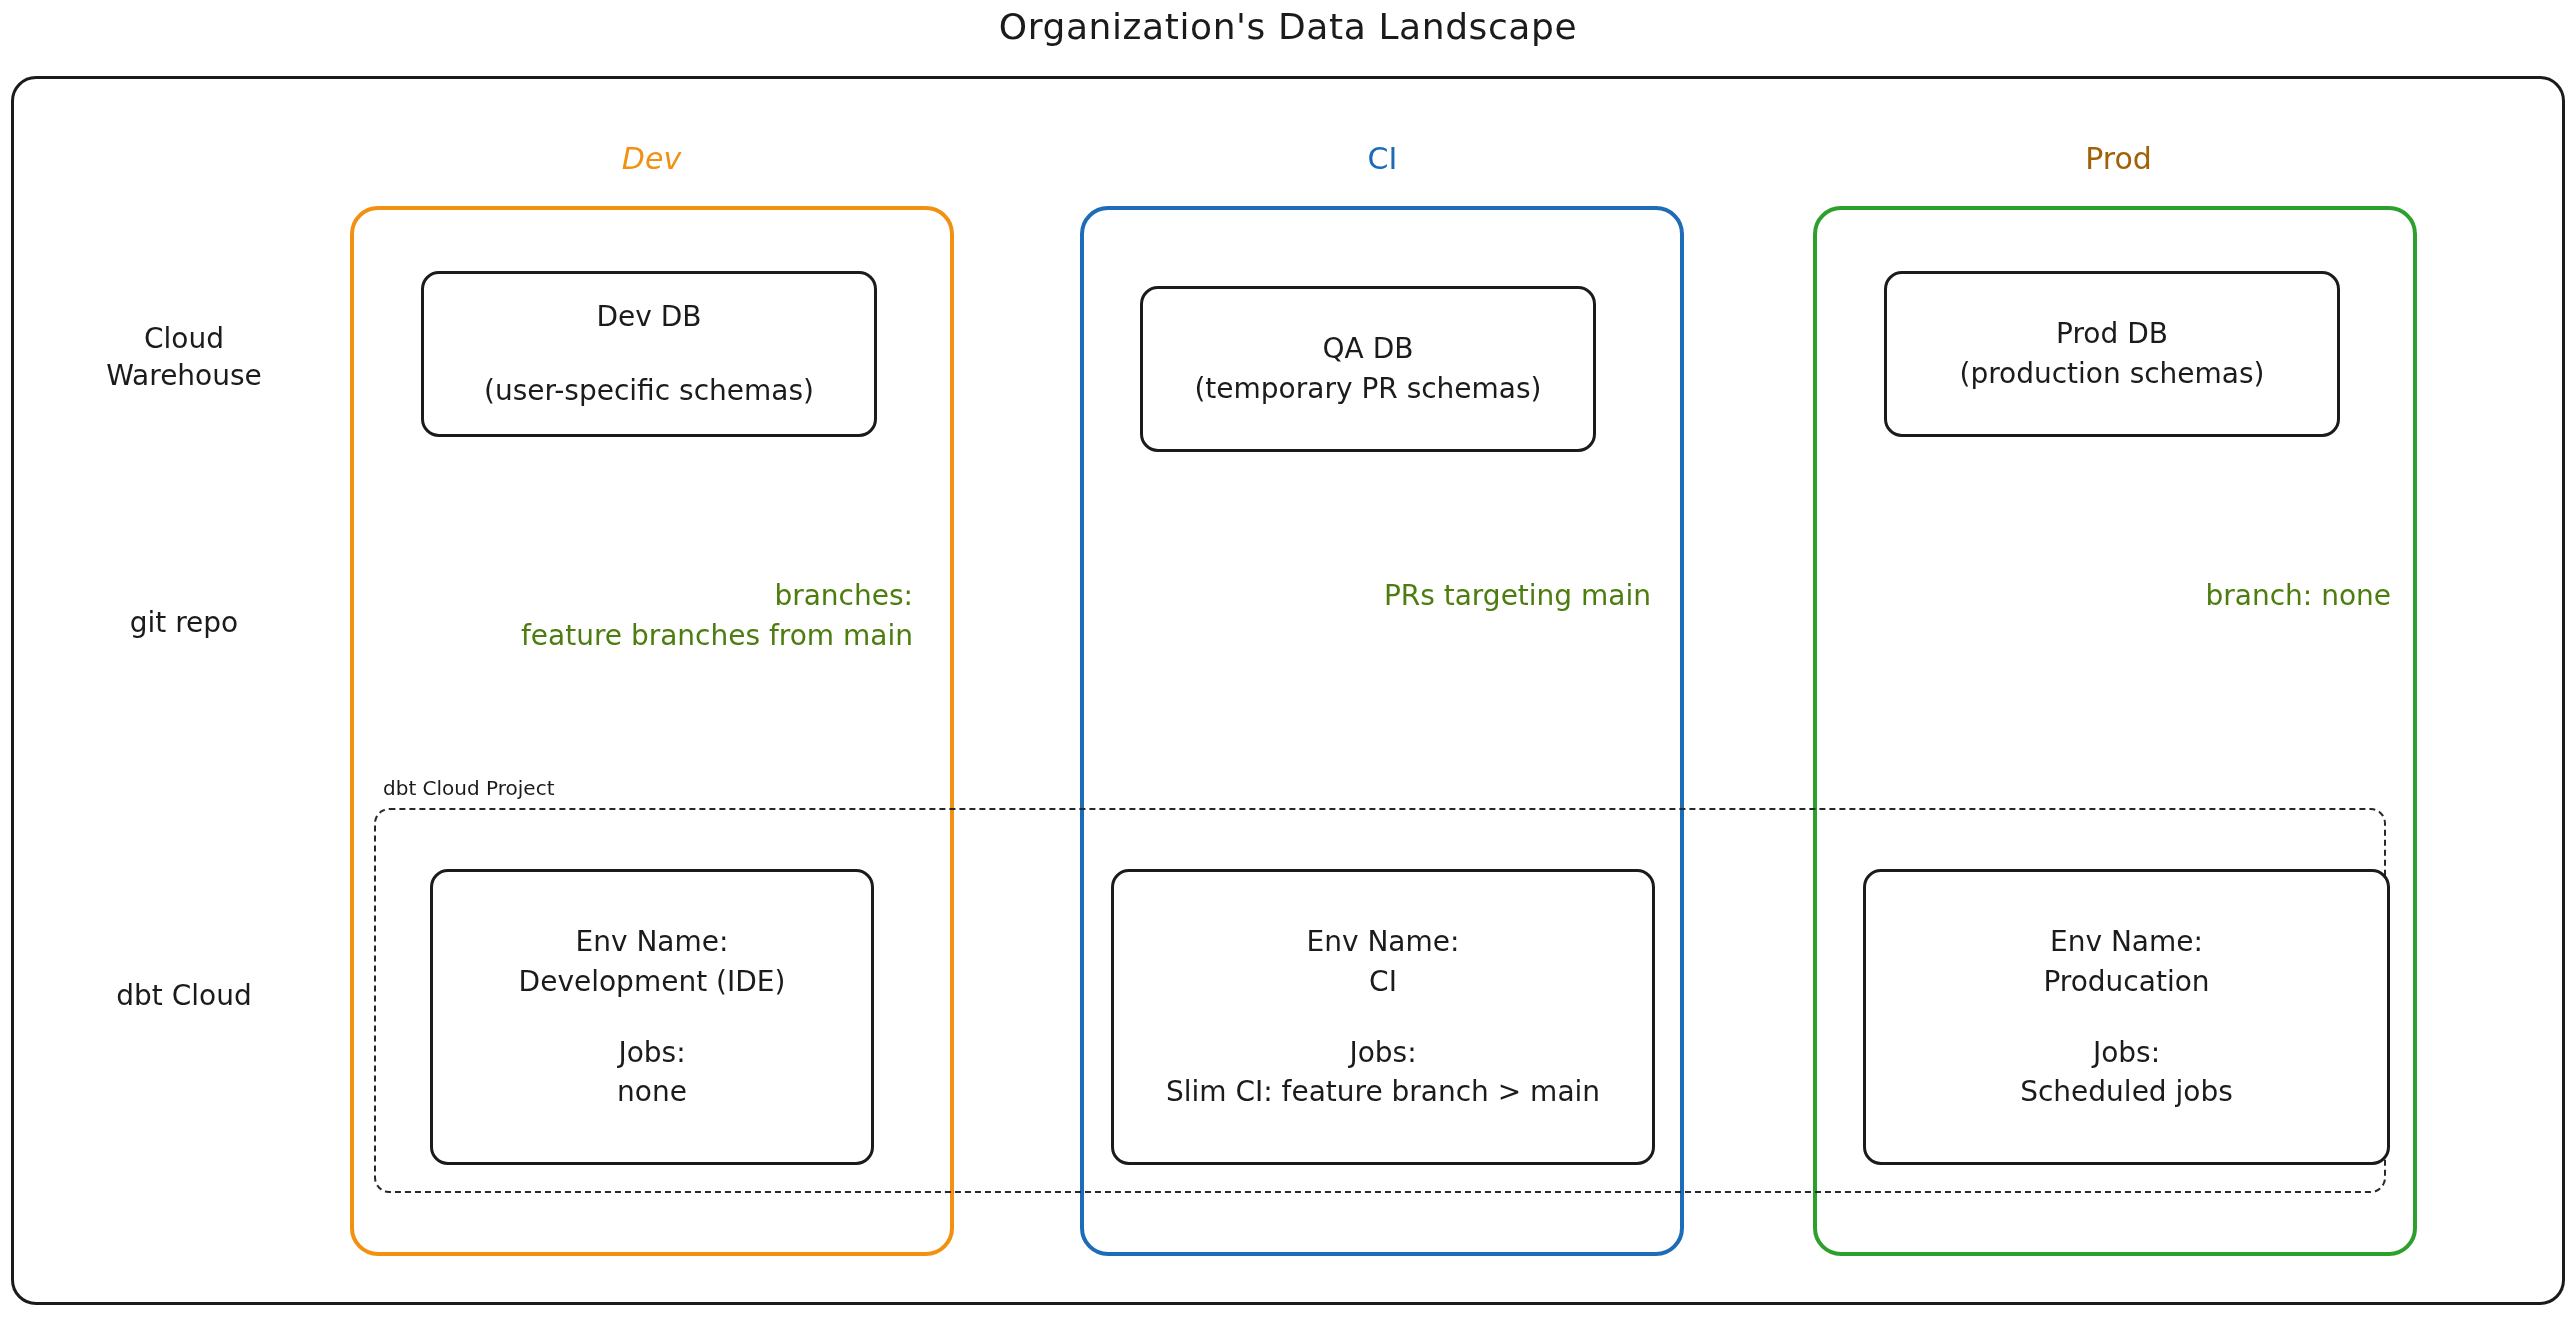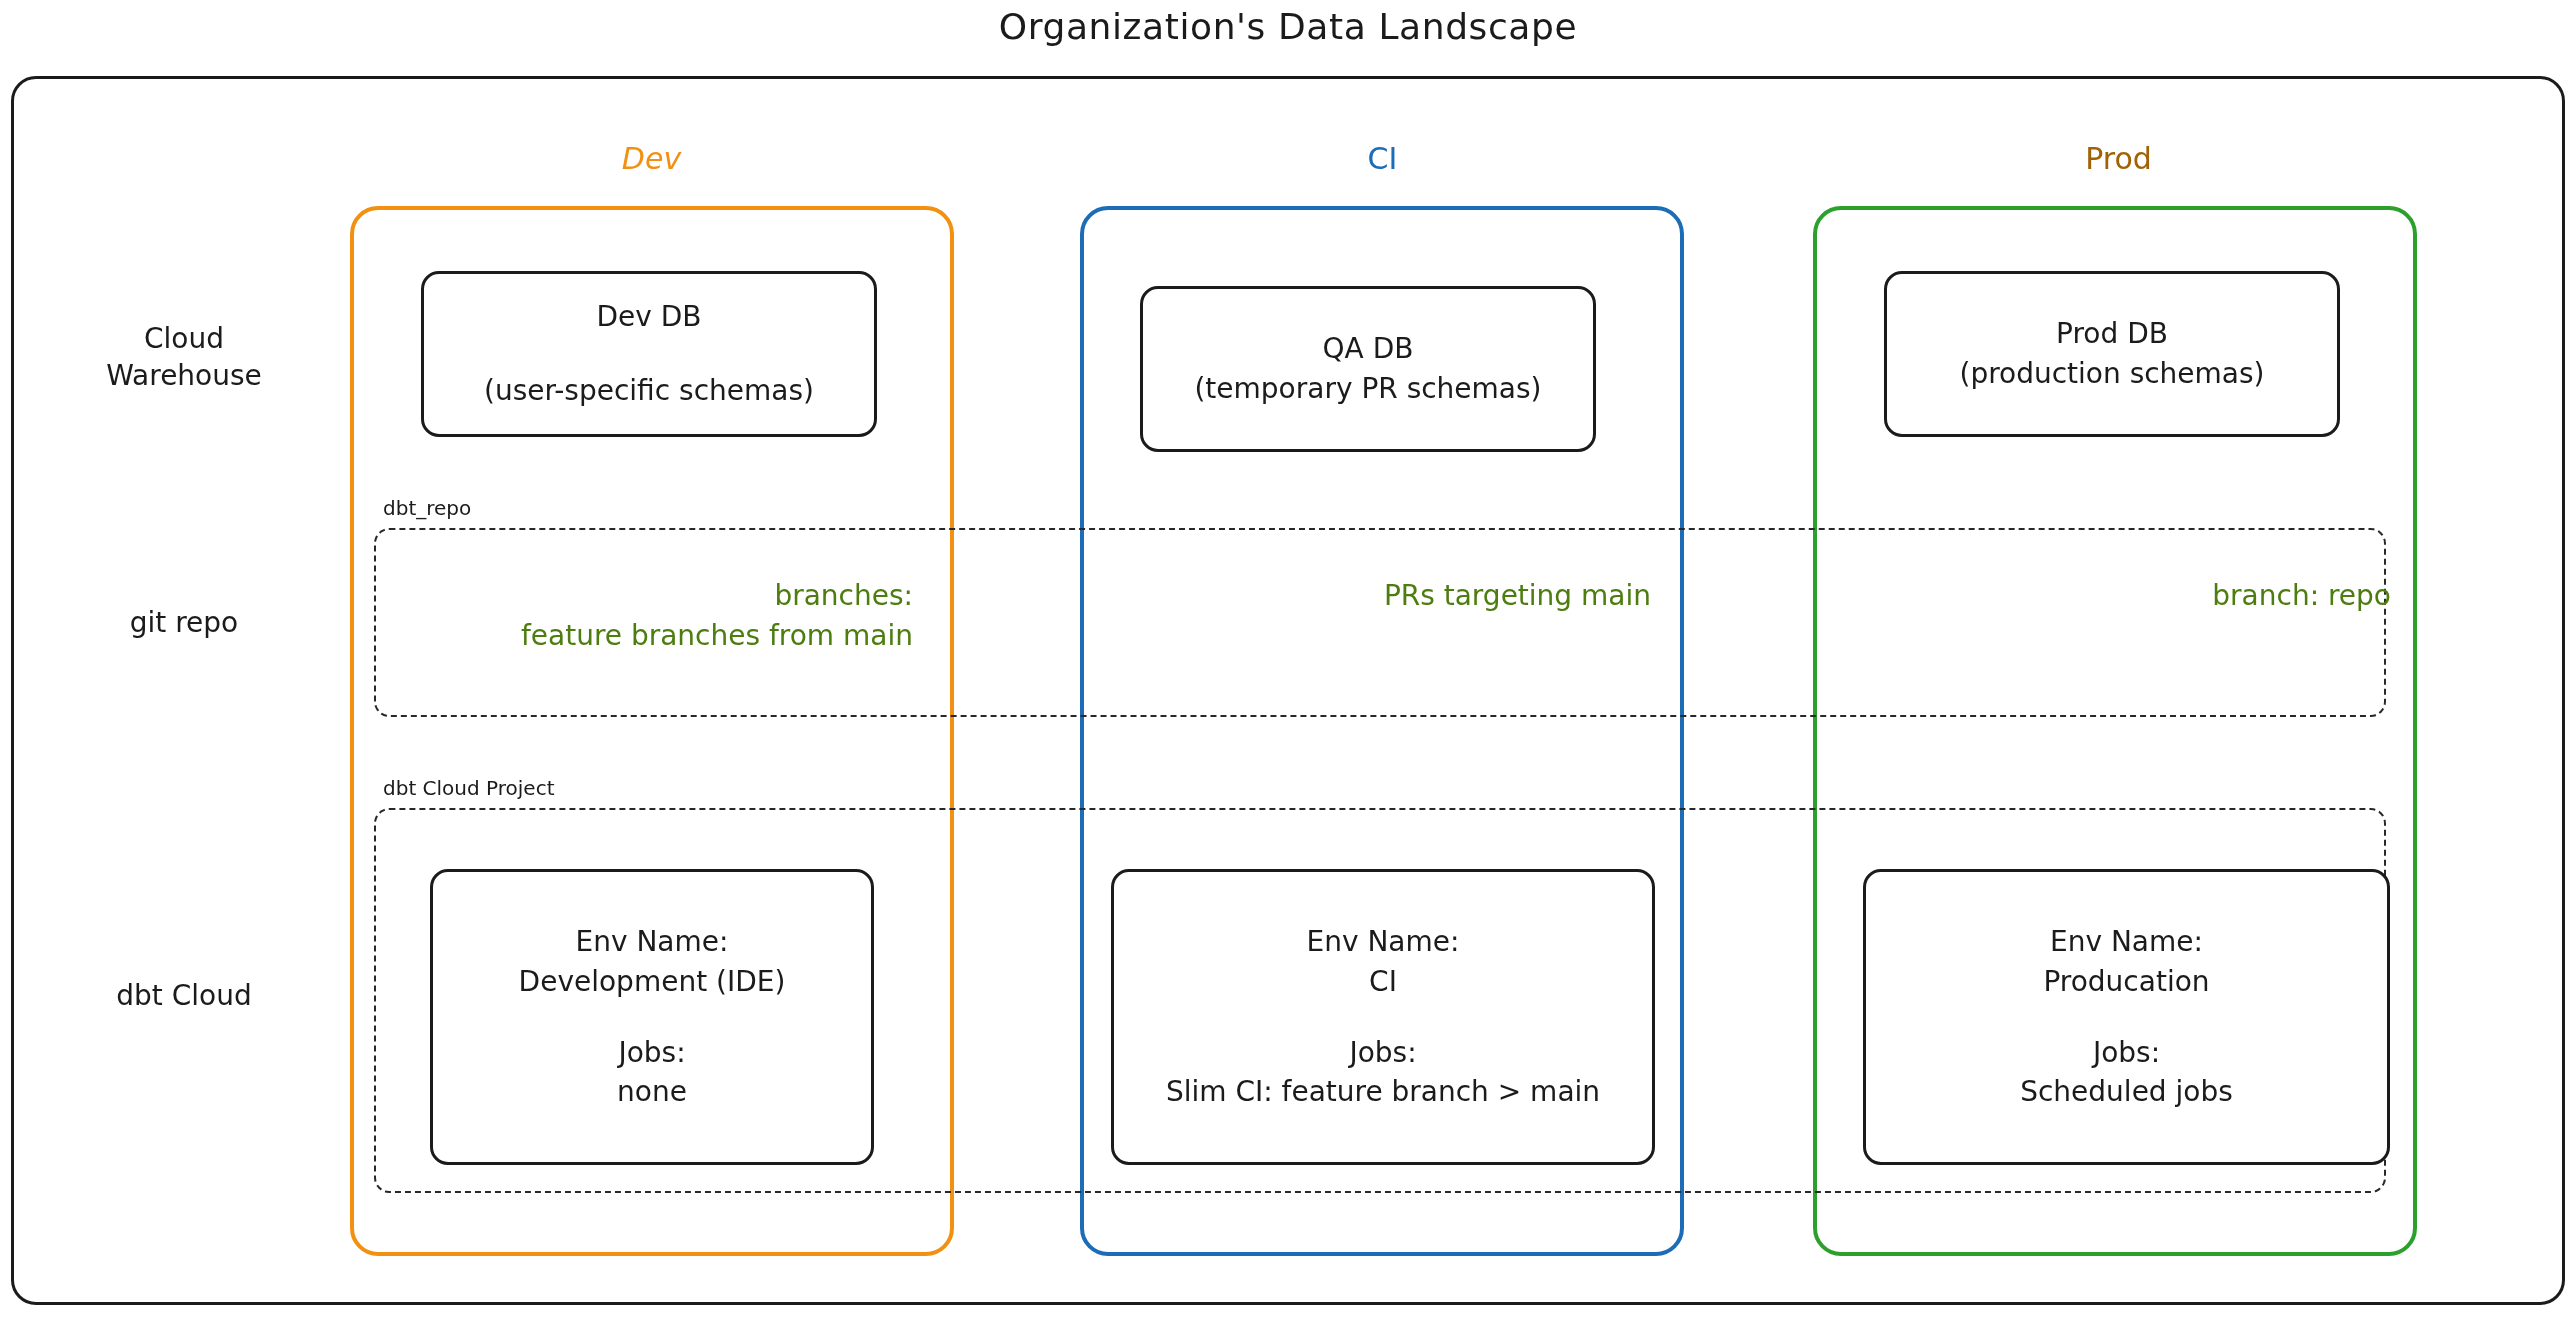--- a/index.html
+++ b/index.html
@@ -169,23 +169,20 @@
   <div class="env-col ci"></div>
   <div class="env-col prod"></div>
 
   <div class="row-label warehouse">
     <span class="line">Cloud</span>
     <span class="line">Warehouse</span>
   </div>
   <div class="row-label git">git repo</div>
   <div class="row-label dbtcloud">dbt Cloud</div>
 
-  <div class="dashed-group repo">
-    <span class="group-tag">dbt_repo</span>
-  </div>
 
   <div class="dashed-group cloud">
     <span class="group-tag">dbt Cloud Project</span>
   </div>
 
   <div class="node db dev">
     <span class="line">Dev DB</span>
     <span class="line">(user-specific schemas)</span>
   </div>
   <div class="node db ci">
@@ -198,21 +195,21 @@
   </div>
 
   <div class="repo-text dev">
     <span class="line">branches:</span>
     <span class="line">feature branches from main</span>
   </div>
   <div class="repo-text ci">
     <span class="line">PRs targeting main</span>
   </div>
   <div class="repo-text prod">
-    <span class="line">branch: repo</span>
+    <span class="line">branch: none</span>
   </div>
 
   <div class="node env dev">
     <span class="line">Env Name:</span>
     <span class="line">Development (IDE)</span>
     <span class="spacer"></span>
     <span class="line">Jobs:</span>
     <span class="line">none</span>
   </div>
 

